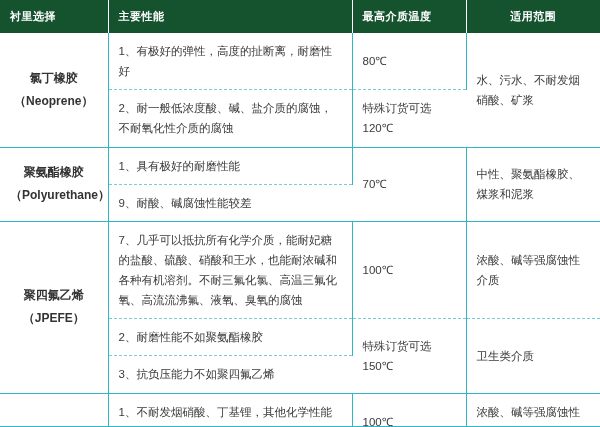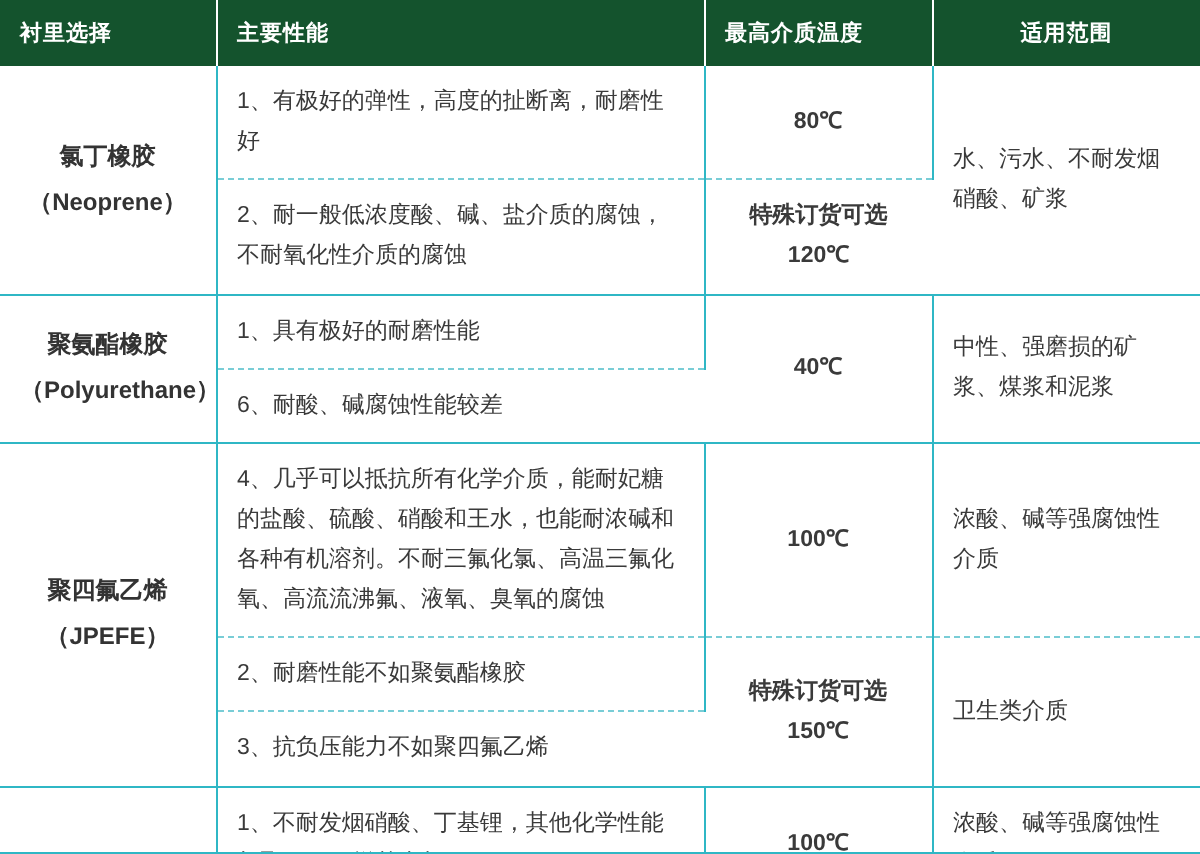--- a/index.html
+++ b/index.html
@@ -56,22 +56,20 @@
   td.dashed-b { border-bottom: 1px dashed #79cdd6; }
 
   td.name {
     text-align: center;
     font-weight: bold;
     color: #333333;
     font-size: 12px;
     line-height: 1.9;
   }
   td.center {
-    text-align: center;
-    font-weight: bold;
   }
   td.prop {
     text-align: left;
   }
   td.range {
     text-align: left;
   }
   .sub {
     display: block;
   }
@@ -121,33 +119,33 @@
           <span class="sub">120℃</span>
         </td>
       </tr>
 
       <tr>
         <td class="name" rowspan="2">
           <span class="sub">聚氨酯橡胶</span>
           <span class="sub">（Polyurethane）</span>
         </td>
         <td class="prop dashed-b">1、具有极好的耐磨性能</td>
-        <td class="center" rowspan="2">40℃</td>
-        <td class="range" rowspan="2">中性、强磨损的矿浆、煤浆和泥浆</td>
+        <td class="center" rowspan="2">70℃</td>
+        <td class="range" rowspan="2">中性、聚氨酯橡胶、煤浆和泥浆</td>
       </tr>
       <tr>
-        <td class="prop">6、耐酸、碱腐蚀性能较差</td>
+        <td class="prop">9、耐酸、碱腐蚀性能较差</td>
       </tr>
 
       <tr>
         <td class="name" rowspan="3">
           <span class="sub">聚四氟乙烯</span>
           <span class="sub">（JPEFE）</span>
         </td>
-        <td class="prop dashed-b">4、几乎可以抵抗所有化学介质，能耐妃糖的盐酸、硫酸、硝酸和王水，也能耐浓碱和各种有机溶剂。不耐三氟化氯、高温三氟化氧、高流流沸氟、液氧、臭氧的腐蚀</td>
+        <td class="prop dashed-b">7、几乎可以抵抗所有化学介质，能耐妃糖的盐酸、硫酸、硝酸和王水，也能耐浓碱和各种有机溶剂。不耐三氟化氯、高温三氟化氧、高流流沸氟、液氧、臭氧的腐蚀</td>
         <td class="center dashed-b">100℃</td>
         <td class="range dashed-b">浓酸、碱等强腐蚀性介质</td>
       </tr>
       <tr>
         <td class="prop dashed-b">2、耐磨性能不如聚氨酯橡胶</td>
         <td class="center" rowspan="2">
           <span class="sub">特殊订货可选</span>
           <span class="sub">150℃</span>
         </td>
         <td class="range" rowspan="2">卫生类介质</td>

